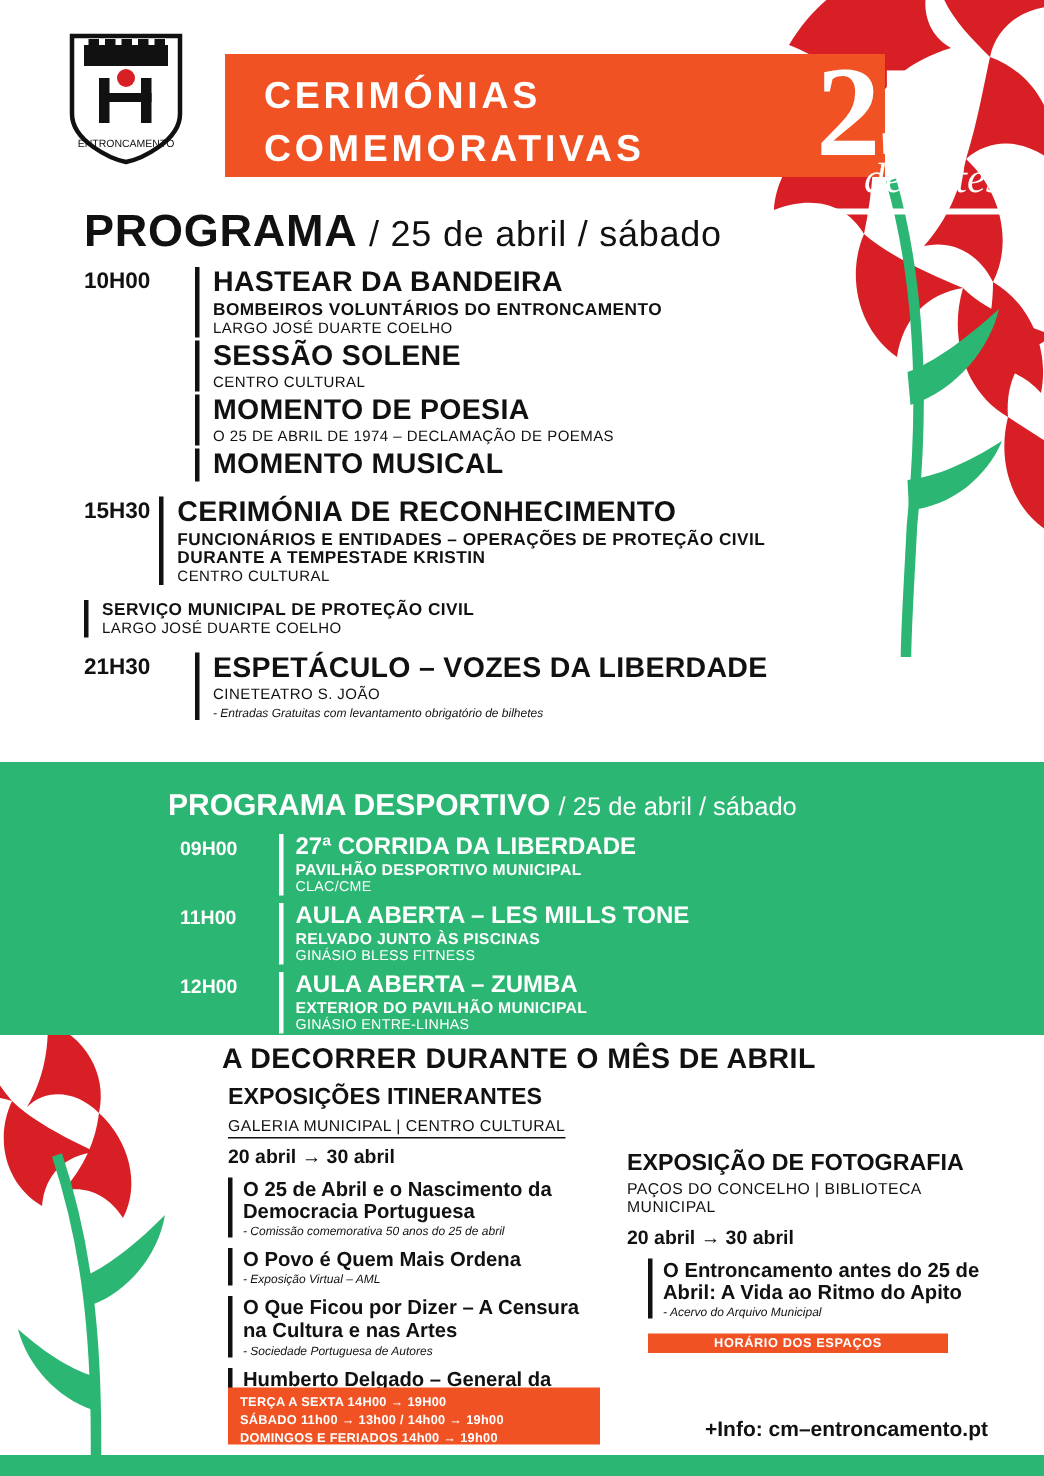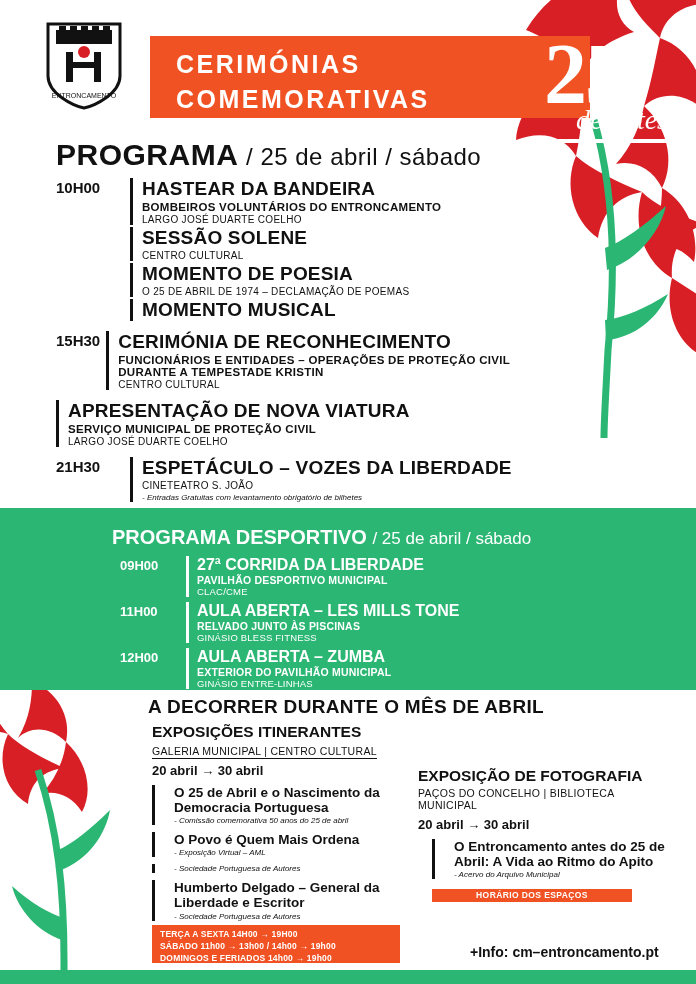--- a/index.html
+++ b/index.html
@@ -77,21 +77,21 @@
   
   .month-title {
     position:absolute; top:696px; left:148px; font-size:19px; font-weight:bold;
     letter-spacing:0.3px;
   }
   .exp-left { position:absolute; top:723px; left:152px; width:250px; }
   .exp-left .h { font-size:15.5px; font-weight:bold; }
   .exp-left .loc { font-size:10.5px; letter-spacing:0.3px; margin-top:2px;
                    border-bottom:1px solid #111; display:inline-block; padding-bottom:1px;}
   .exp-left .dates { font-size:13px; font-weight:bold; margin-top:4px; }
-  .item { border-left:3px solid #111; padding-left:19px; margin-top:7px; }
+  .item { border-left:3px solid #111; padding-left:7px; margin-top:7px; }
   .item .t { font-size:13.5px; font-weight:bold; line-height:1.12; }
   .item .c { font-size:8px; font-style:italic; margin-top:1px; }
   .item.center .c { text-align:left; }
 
   .exp-right { position:absolute; top:767px; left:418px; width:250px; }
   .exp-right .h { font-size:15.5px; font-weight:bold; }
   .exp-right .loc { font-size:10.5px; letter-spacing:0.3px; margin-top:2px; }
   .exp-right .dates { font-size:13px; font-weight:bold; margin-top:6px; }
   .exp-right .item { margin-left:14px; }
 
@@ -219,21 +219,20 @@
       <div class="head">CERIMÓNIA DE RECONHECIMENTO</div>
       <div class="sub1">FUNCIONÁRIOS E ENTIDADES – OPERAÇÕES DE PROTEÇÃO CIVIL DURANTE A TEMPESTADE KRISTIN</div>
       <div class="sub2">CENTRO CULTURAL</div>
     </div>
   </div>
 
   <div class="spacer"></div>
 
   <div class="row">
     <div class="body">
-      <div class="head">APRESENTAÇÃO DE NOVA VIATURA</div>
       <div class="sub1">SERVIÇO MUNICIPAL DE PROTEÇÃO CIVIL</div>
       <div class="sub2">LARGO JOSÉ DUARTE COELHO</div>
     </div>
   </div>
 
   <div class="spacer"></div>
 
   <div class="row">
     <div class="time">21H30</div>
     <div class="body">
@@ -291,20 +290,21 @@
 
   <div class="item">
     <div class="t">O 25 de Abril e o Nascimento da Democracia Portuguesa</div>
     <div class="c">- Comissão comemorativa 50 anos do 25 de abril</div>
   </div>
   <div class="item">
     <div class="t">O Povo é Quem Mais Ordena</div>
     <div class="c">- Exposição Virtual – AML</div>
   </div>
   <div class="item">
+    <div class="t">O Que Ficou por Dizer – A Censura na Cultura e nas Artes</div>
     <div class="c">- Sociedade Portuguesa de Autores</div>
   </div>
   <div class="item">
     <div class="t">Humberto Delgado – General da Liberdade e Escritor</div>
     <div class="c">- Sociedade Portuguesa de Autores</div>
   </div>
 </div>
 
 <div class="exp-right">
   <div class="h">EXPOSIÇÃO DE FOTOGRAFIA</div>

